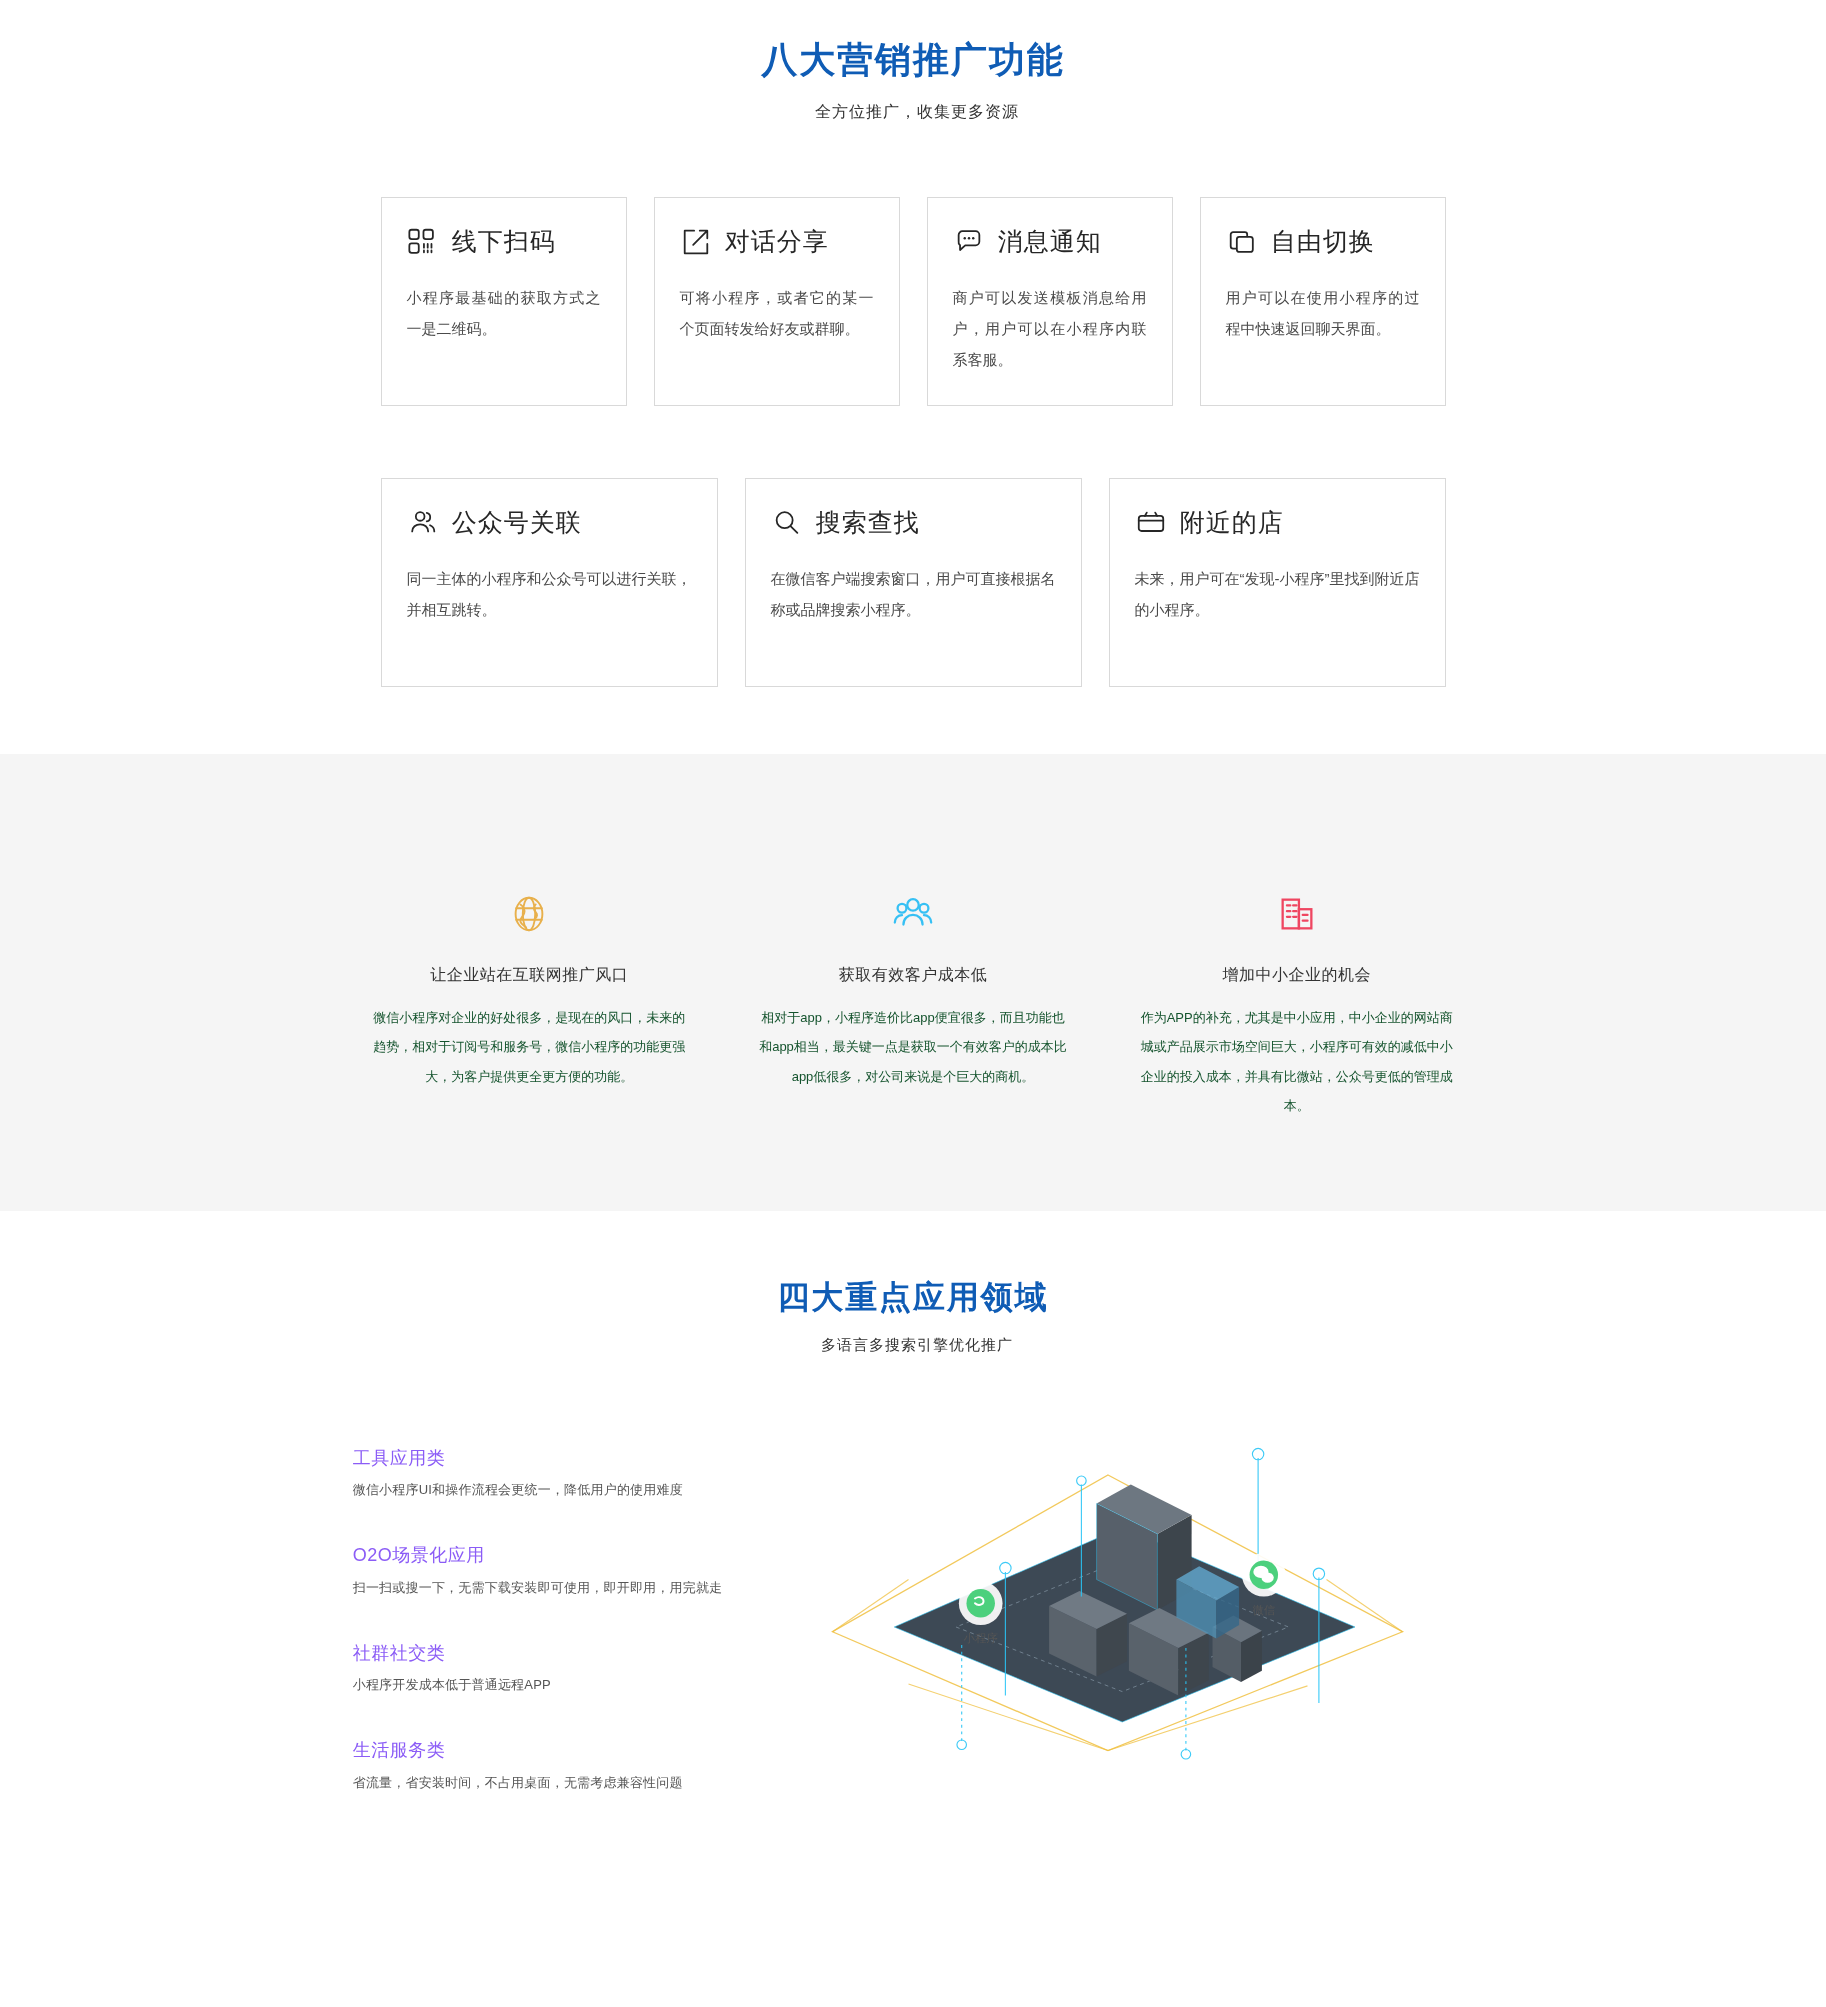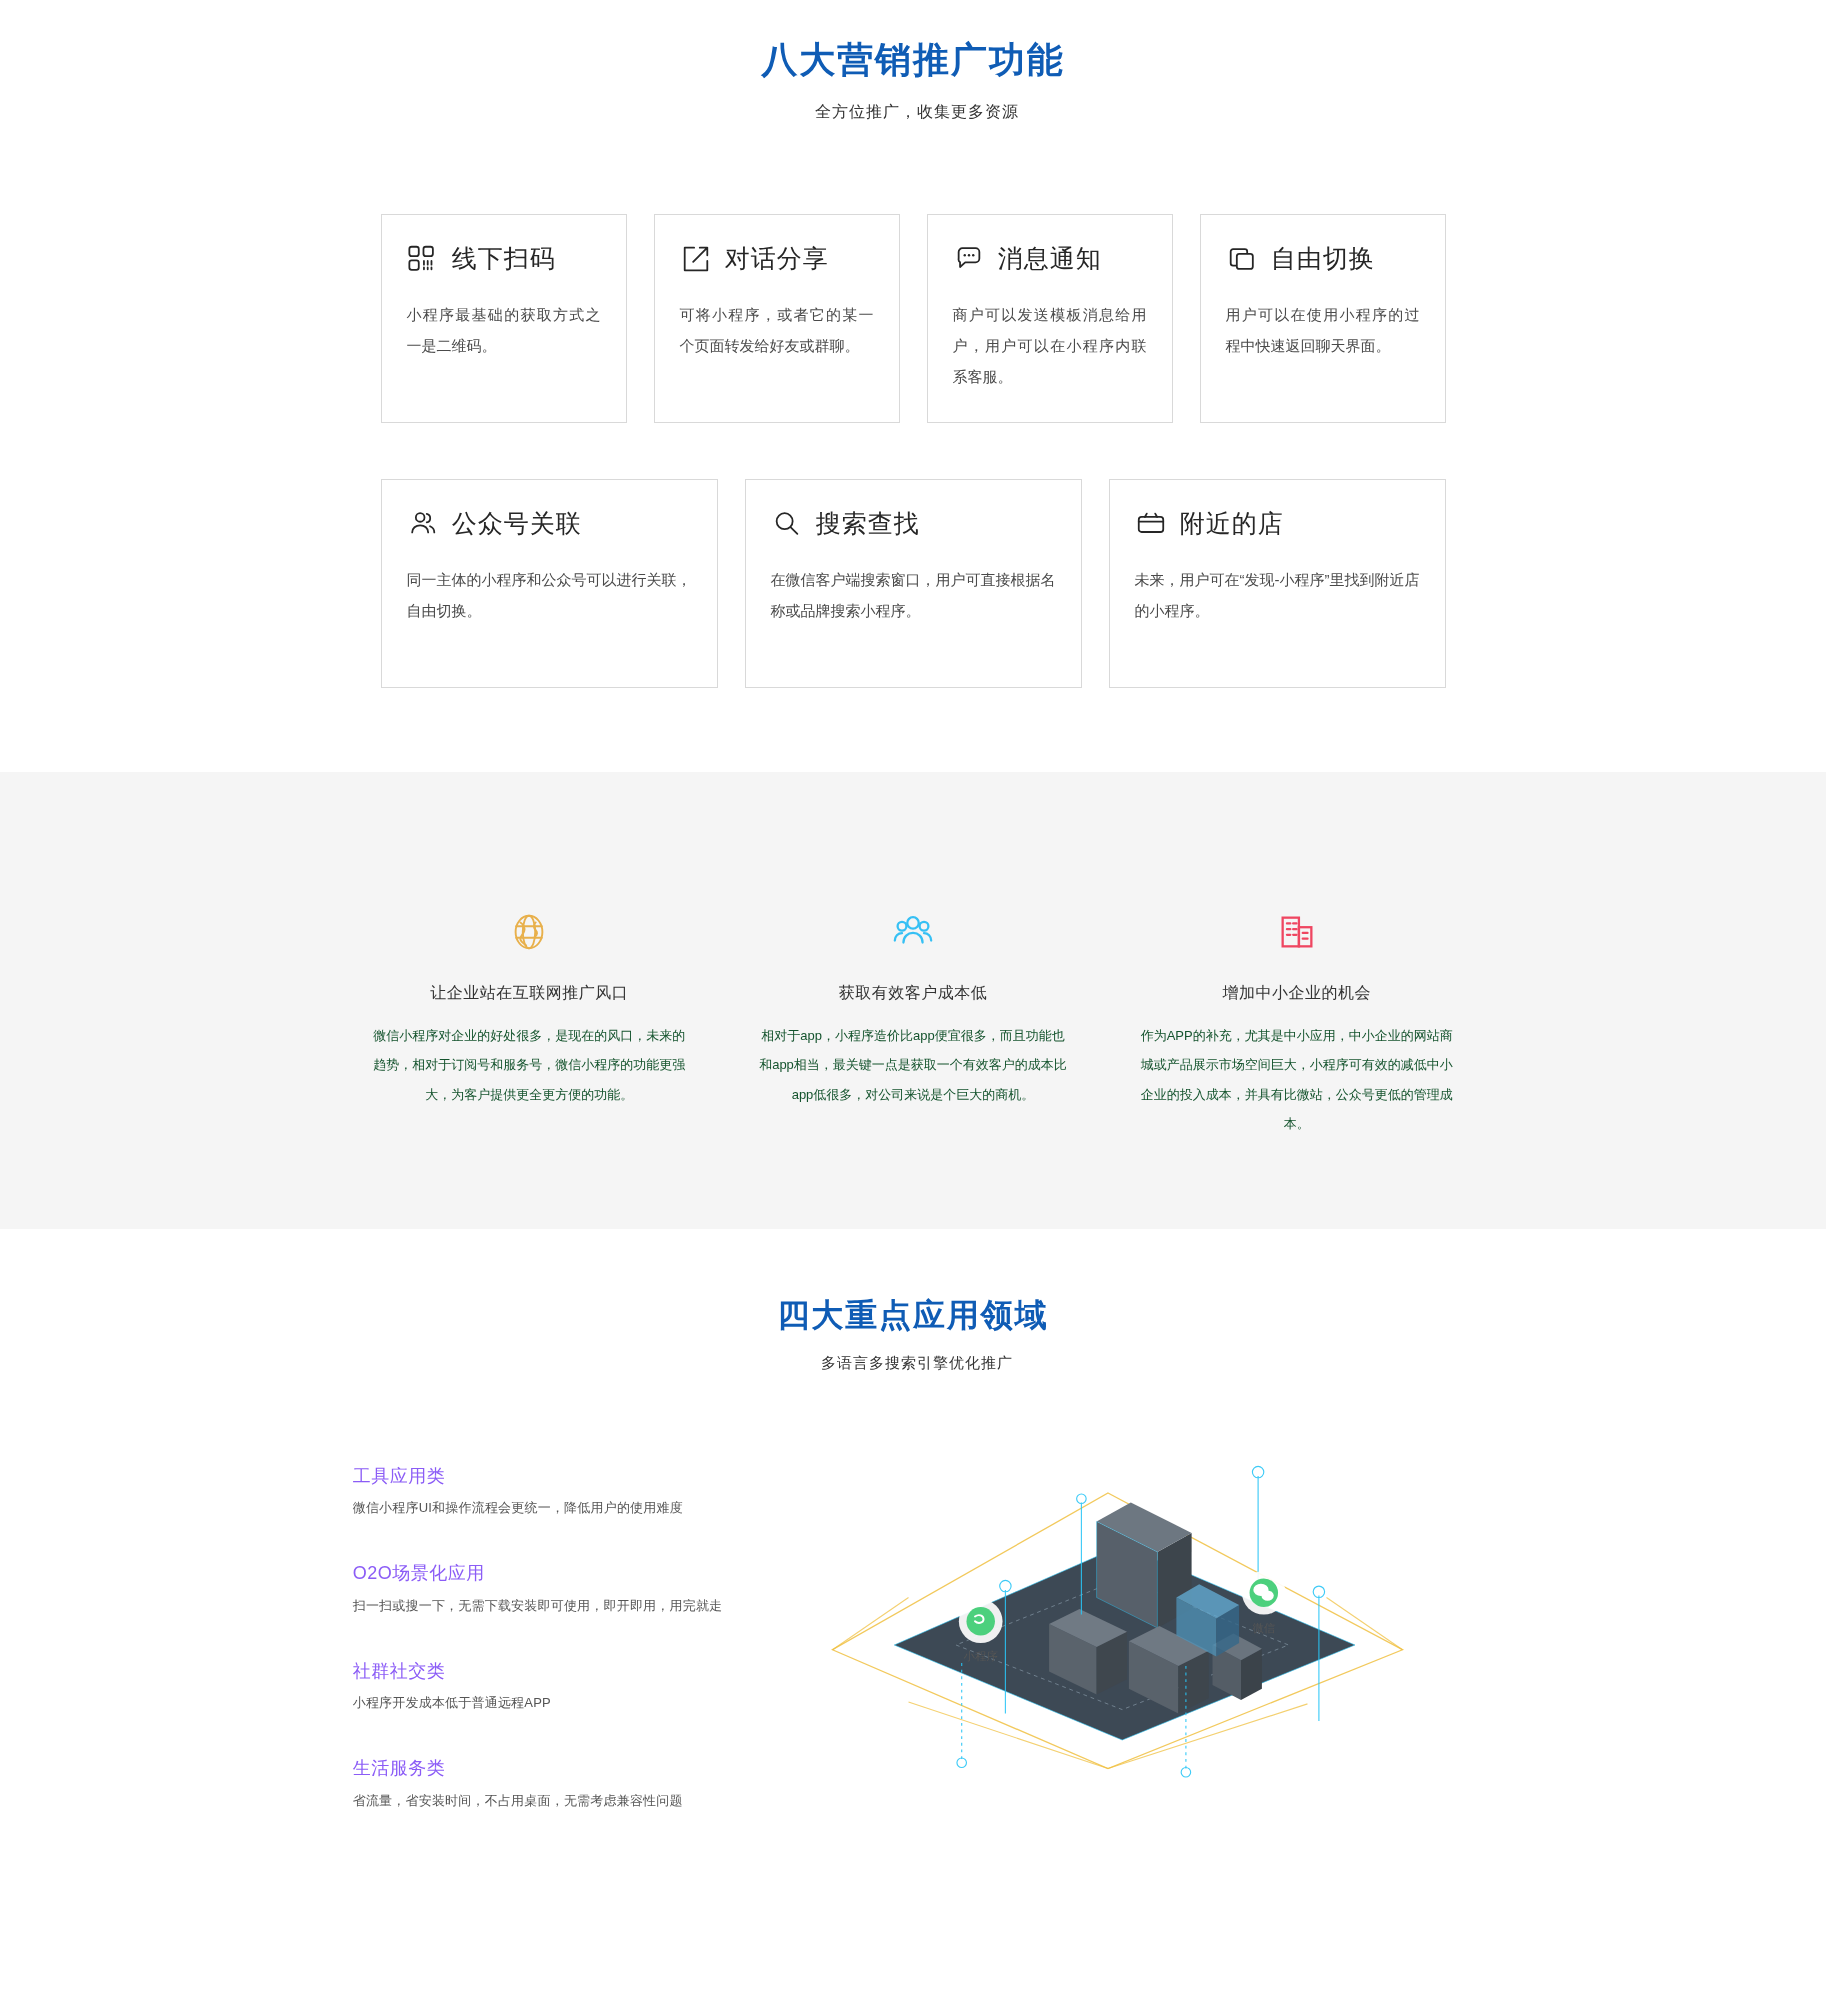--- a/index.html
+++ b/index.html
@@ -27,25 +27,25 @@
     font-size: 16px;
     color: #333;
     letter-spacing: 1px;
     padding-left: 8px;
   }
 
   
   .sec-features { padding: 38px 0 67px; background: #fff; }
   .cards-wrap {
     width: 1065px;
-    margin: 17px auto;
+    margin: 0 auto;
     padding-top: 74px;
     display: flex;
     flex-direction: column;
-    gap: 56px;
+    gap: 72px;
   }
   .card-row { display: flex; gap: 27px; }
   .f-card {
     flex: 1 1 0;
     border: 1px solid #d9d9d9;
     background: #fff;
     padding: 27px 25px 28.5px;
     min-height: 209px;
   }
   .f-card-head {
@@ -209,21 +209,21 @@
             <span class="f-icon">
               <svg viewBox="0 0 34 34" fill="none" stroke="#262626" stroke-width="1.9">
                 <circle cx="14" cy="10" r="4.6"></circle>
                 <path d="M5.5 26c0-4.6 3.8-7.6 8.5-7.6s8.5 3 8.5 7.6" stroke-linecap="round"></path>
                 <path d="M21 6.3a4.6 4.6 0 0 1 0 9" stroke-linecap="round"></path>
                 <path d="M24.5 19.4c2.7 1.1 4.5 3.6 4.5 6.6" stroke-linecap="round"></path>
               </svg>
             </span>
             <span class="f-title">公众号关联</span>
           </div>
-          <p class="f-desc">同一主体的小程序和公众号可以进行关联，自由切换。</p>
+          <p class="f-desc">同一主体的小程序和公众号可以进行关联，并相互跳转。</p>
         </div>
 
         <div class="f-card">
           <div class="f-card-head">
             <span class="f-icon">
               <svg viewBox="0 0 34 34" fill="none" stroke="#262626" stroke-width="1.9">
                 <circle cx="14.5" cy="14" r="8.5"></circle>
                 <path d="M21 20.5l7 7" stroke-linecap="round"></path>
               </svg>
             </span>

